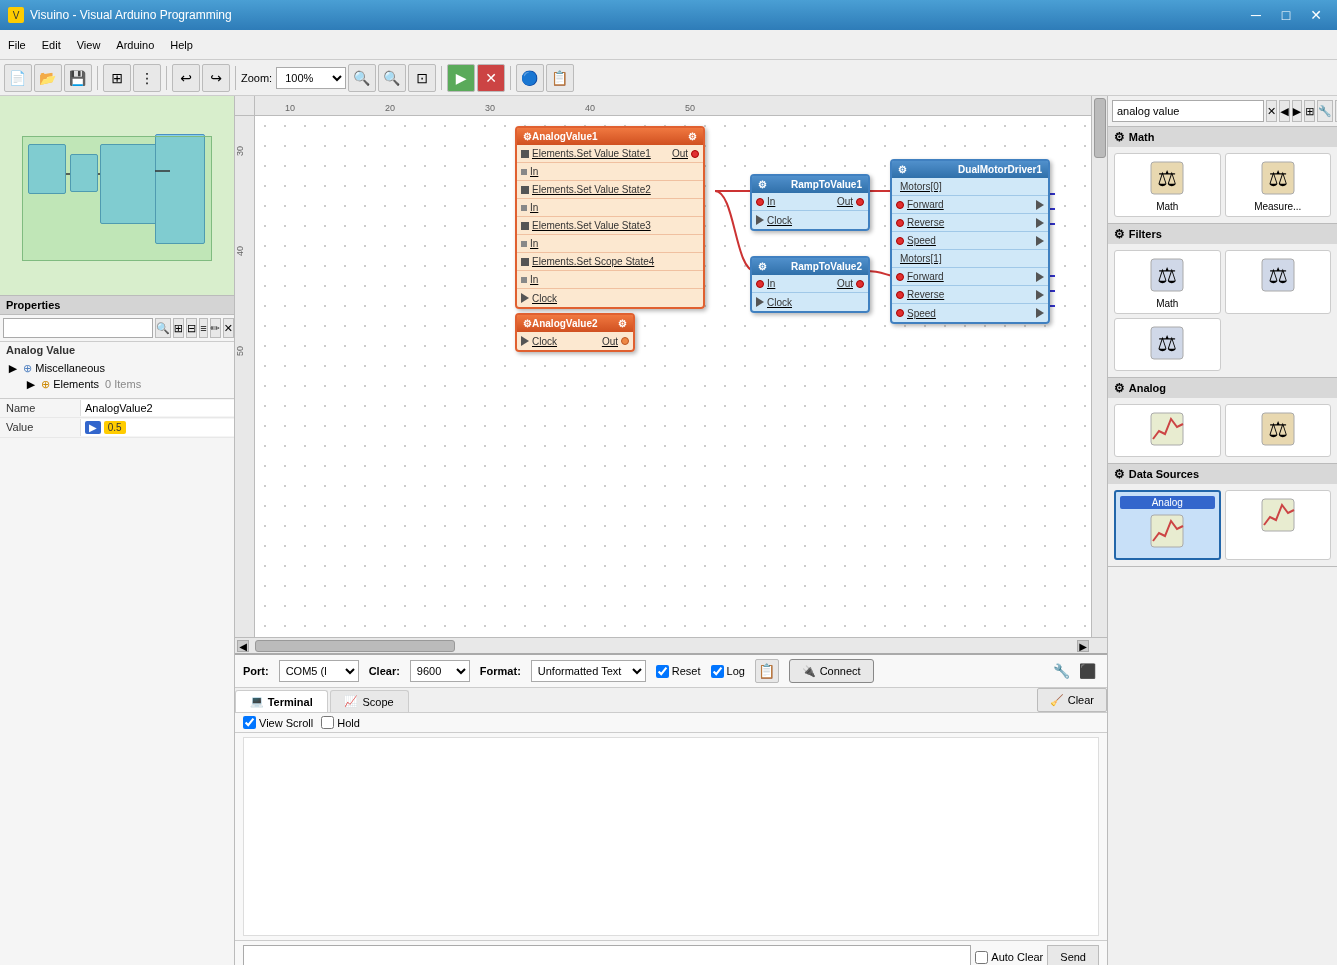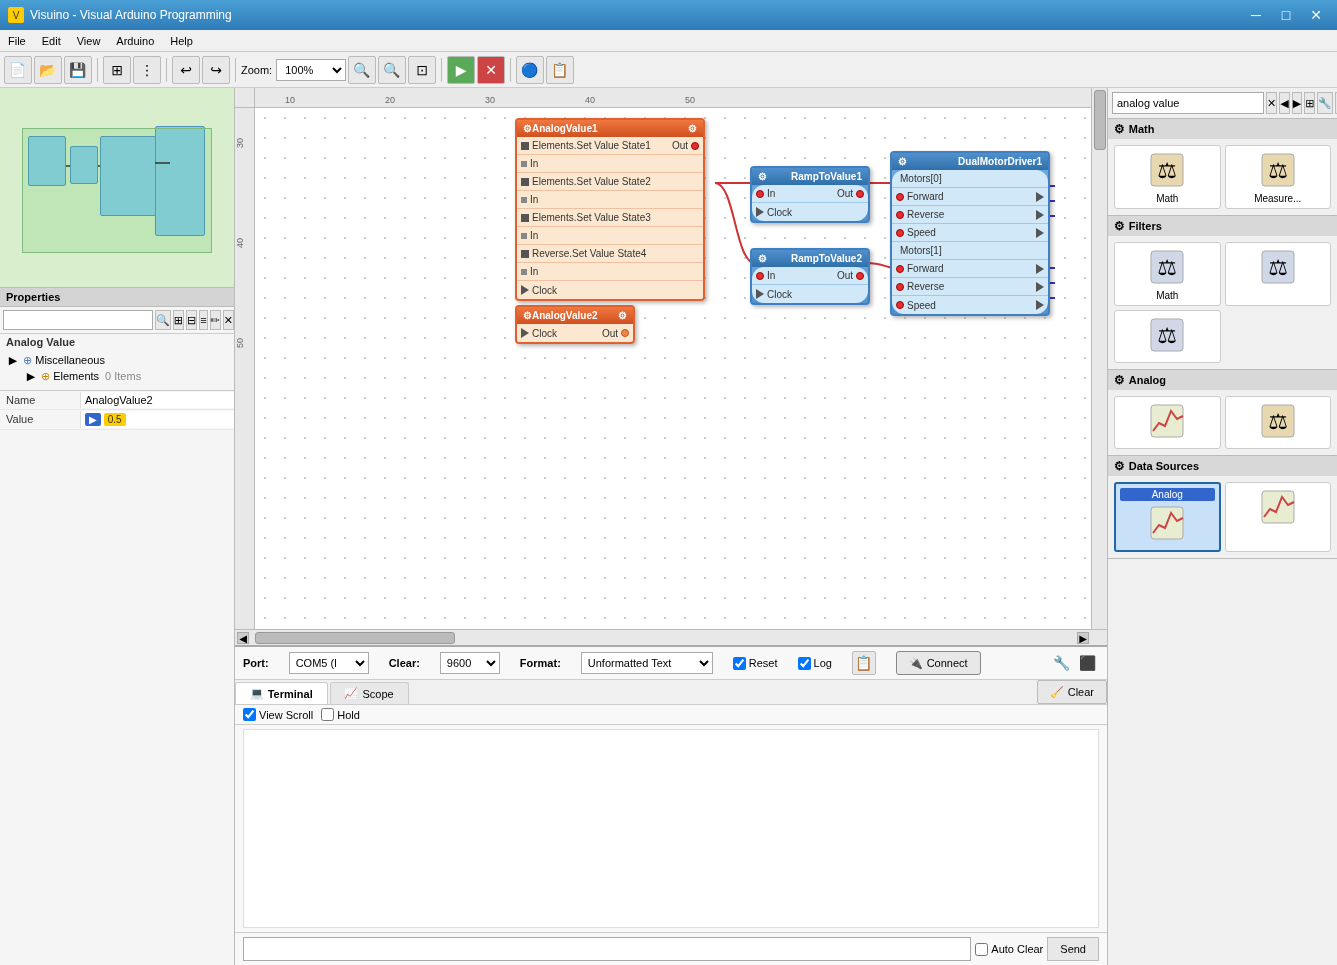--- a/index.html
+++ b/index.html
@@ -18,21 +18,21 @@
     }
     .title-bar-left { display: flex; align-items: center; gap: 6px; }
     .title-bar-icon { width: 16px; height: 16px; background: #ffcc00; border-radius: 2px; display: flex; align-items: center; justify-content: center; font-size: 10px; color: #333; }
     .title-bar-title { font-size: 12px; }
     .title-bar-controls { display: flex; gap: 4px; }
     .title-btn { width: 26px; height: 20px; display: flex; align-items: center; justify-content: center; cursor: pointer; font-size: 14px; color: white; }
 
     
     .menu-bar {
       background: #f0f0f0;
-      height: 22px;
+      height: 30px;
       display: flex;
       align-items: center;
       border-bottom: 1px solid #ccc;
     }
     .menu-item {
       padding: 2px 8px;
       cursor: pointer;
       font-size: 11px;
     }
 
@@ -191,20 +191,21 @@
       border-radius: 2px 2px 0 0;
       display: flex;
       align-items: center;
       justify-content: space-between;
       font-weight: bold;
       font-size: 10px;
     }
     .node-body {
       background: #fce8d0;
       border-radius: 0 0 2px 2px;
+      text-decoration: underline;
     }
     .node-row {
       display: flex;
       align-items: center;
       padding: 2px 4px;
       border-bottom: 1px solid #f0c0a0;
       min-height: 18px;
     }
     .node-row:last-child { border-bottom: none; }
     .port-in { width: 8px; height: 8px; border-radius: 50%; background: #e03030; border: 1px solid #a00; margin-right: 3px; flex-shrink: 0; cursor: pointer; }
@@ -216,21 +217,20 @@
 
     .node-blue {
       border-color: #4080c0;
       background: linear-gradient(to bottom, #70aadd, #5090cc);
     }
     .node-blue .node-header {
       background: linear-gradient(to bottom, #5090cc, #3070aa);
     }
     .node-blue .node-body {
       background: #d0e8f8;
-      border-radius: 12px;
     }
     .node-blue .node-row {
       border-bottom-color: #a0c8e8;
     }
 
     
     .right-panel {
       width: 230px;
       background: #f0f0f0;
       border-left: 1px solid #bbb;
@@ -300,21 +300,21 @@
       border-top: 2px solid #aaa;
       background: #f8f8f8;
       display: flex;
       flex-direction: column;
     }
     .serial-toolbar {
       display: flex;
       align-items: center;
       padding: 4px 8px;
       border-bottom: 1px solid #ccc;
-      gap: 20px;
+      gap: 10px;
       flex-wrap: wrap;
     }
     .serial-label { font-size: 11px; font-weight: bold; }
     .serial-combo {
       height: 22px; font-size: 11px; border: 1px solid #aaa; padding: 0 2px;
       background: white;
     }
     .serial-connect-btn {
       height: 24px; padding: 0 12px;
       background: #e8e8e8;
@@ -633,21 +633,21 @@
               <div class="node-row">
                 <div class="port-square"></div>
                 <span class="node-label">Elements.Set Value State3</span>
               </div>
               <div class="node-row">
                 <div class="port-square" style="width:6px;height:6px;background:#888;"></div>
                 <span class="node-label">In</span>
               </div>
               <div class="node-row">
                 <div class="port-square"></div>
-                <span class="node-label">Reverse.Set Value State4</span>
+                <span class="node-label">Elements.Set Scope State4</span>
               </div>
               <div class="node-row">
                 <div class="port-square" style="width:6px;height:6px;background:#888;"></div>
                 <span class="node-label">In</span>
               </div>
               <div class="node-row">
                 <div class="port-clock"></div>
                 <span class="node-label">Clock</span>
               </div>
             </div>
@@ -774,21 +774,21 @@
           <option>COM5 (l</option>
         </select>
         <span class="serial-label">Clear:</span>
         <select class="serial-combo" style="width:60px;">
           <option>9600</option>
           <option>19200</option>
           <option>38400</option>
           <option>115200</option>
         </select>
         <span class="serial-label">Format:</span>
-        <select class="serial-combo" style="width:132px;">
+        <select class="serial-combo" style="width:115px;">
           <option>Unformatted Text</option>
         </select>
         <label class="checkbox-label">
           <input type="checkbox" checked="" style="">
           <span>Reset</span>
         </label>
         <label class="checkbox-label">
           <input type="checkbox" checked="" style="">
           <span>Log</span>
         </label>

